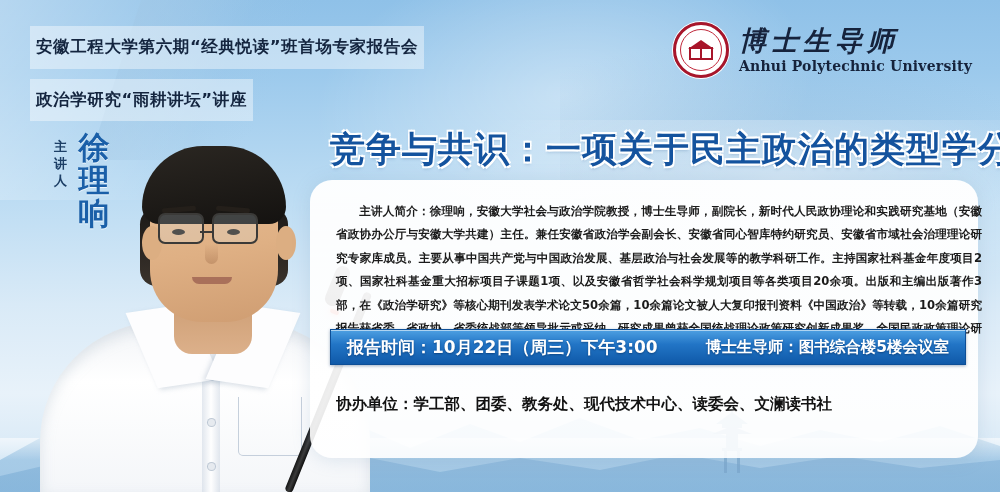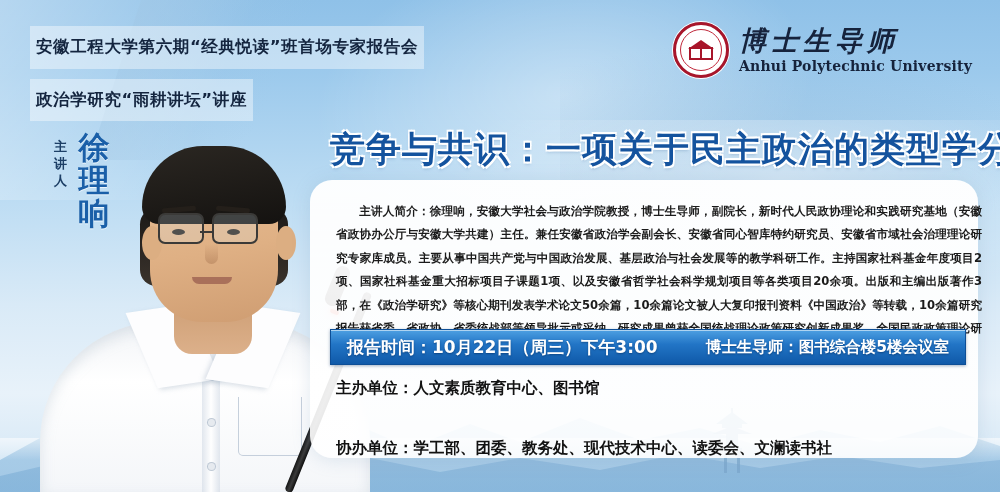--- a/index.html
+++ b/index.html
@@ -164,21 +164,21 @@
     display:flex;align-items:center;
   }
   .info-time{margin-left:16px;font-size:17px;font-weight:bold;color:#fff;white-space:nowrap;
     text-shadow:0 1px 2px rgba(0,40,90,.55);}
   .info-place{margin-left:auto;margin-right:16px;font-size:15.5px;font-weight:bold;color:#fff;white-space:nowrap;
     text-shadow:0 1px 2px rgba(0,40,90,.55);}
 
   
   .org{position:absolute;left:336px;font-size:15.5px;font-weight:bold;color:#121212;white-space:nowrap;}
   .org.o1{top:378px;}
-  .org.o2{top:438px;}
+  .org.o2{top:394px;}
 </style>
 </head>
 <body>
 
 <div class="poster">
 
   <div class="wash w1"></div>
   <div class="wash w2"></div>
   <div class="wash w3"></div>
   <div class="wash w4"></div>
@@ -279,16 +279,15 @@
 
   <div class="title">竞争与共识：一项关于民主政治的类型学分析</div>
 
   <div class="bio">主讲人简介：徐理响，安徽大学社会与政治学院教授，博士生导师，副院长，新时代人民政协理论和实践研究基地（安徽省政协办公厅与安徽大学共建）主任。兼任安徽省政治学会副会长、安徽省同心智库特约研究员、安徽省市域社会治理理论研究专家库成员。主要从事中国共产党与中国政治发展、基层政治与社会发展等的教学科研工作。主持国家社科基金年度项目2项、国家社科基金重大招标项目子课题1项、以及安徽省哲学社会科学规划项目等各类项目20余项。出版和主编出版著作3部，在《政治学研究》等核心期刊发表学术论文50余篇，10余篇论文被人大复印报刊资料《中国政治》等转载，10余篇研究报告获省委、省政协、省委统战部等领导批示或采纳。研究成果曾获全国统战理论政策研究创新成果奖、全国民政政策理论研究奖、安徽省社会科学奖、安徽省人民政协理论研究会优秀论文奖等。</div>
 
   <div class="infobar">
     <span class="info-time">报告时间：10月22日（周三）下午3:00</span>
     <span class="info-place">博士生导师：图书综合楼5楼会议室</span>
   </div>
 
-  <div class="org o1">主办单位：人文素质教育中心、图书馆</div>
   <div class="org o2">协办单位：学工部、团委、教务处、现代技术中心、读委会、文澜读书社</div>
 
 </div>
 
 </body></html>

